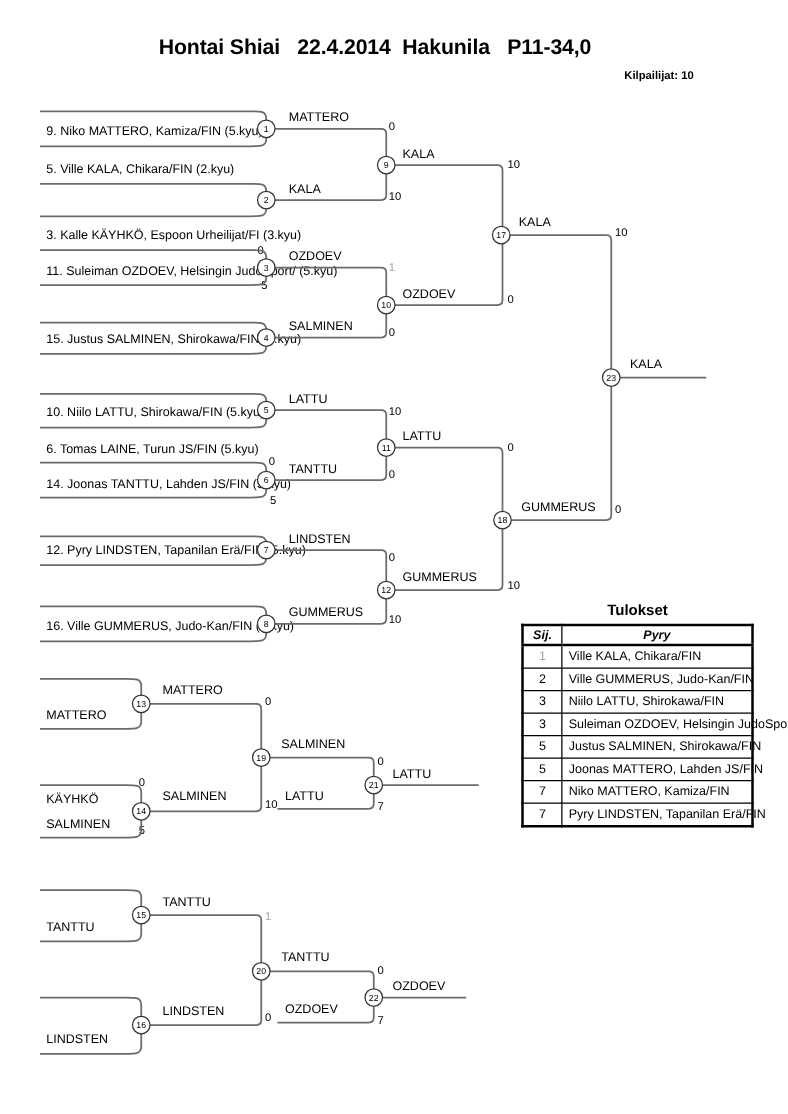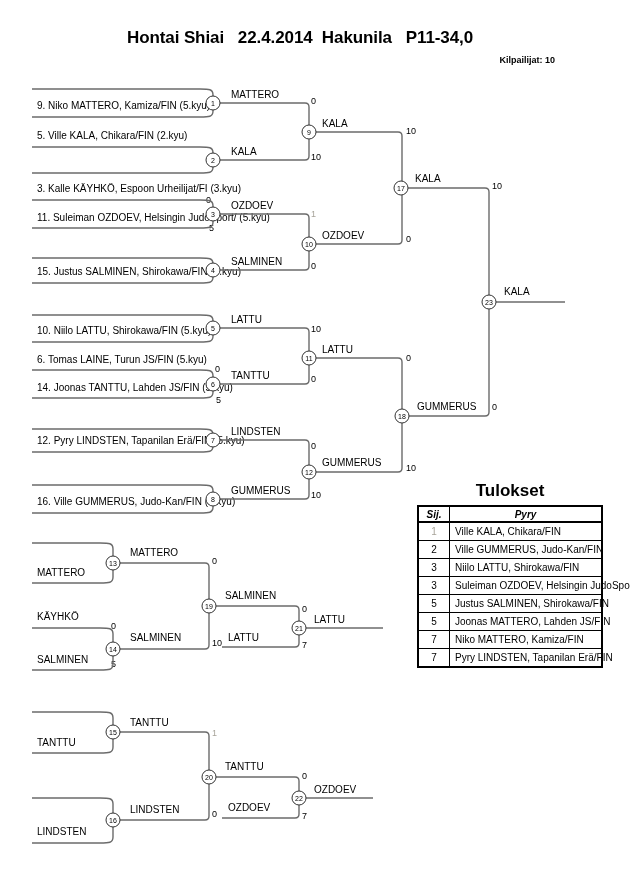--- a/index.html
+++ b/index.html
@@ -16,21 +16,21 @@
   }
   #labels{position:absolute;left:0;top:0;width:630px;height:891px;z-index:1;}
   #bracket-svg{position:absolute;left:0;top:0;z-index:2;pointer-events:none;}
   .lbl{position:absolute;white-space:pre;line-height:1;}
   .name{font-size:10px;}
   .win{font-size:10px;}
   .feed{font-size:10px;}
   .score{font-size:9px;}
   .faint{color:#a8a49a;}
   .results{position:absolute;left:417px;top:481px;width:186px;z-index:3;}
-  .results-title{font-size:17px;font-weight:bold;text-align:center;margin:0 0 4px 0;}
+  .results-title{font-size:12px;font-weight:bold;text-align:center;margin:0 0 4px 0;}
   .results table{border-collapse:collapse;table-layout:fixed;width:186px;border:2px solid #000;}
   .results th,.results td{font-size:10px;padding:0;}
   .results thead th{font-weight:bold;height:14px;border:1px solid #000;border-bottom:2px solid #000;text-align:center;font-style:italic;}
   .results th.c-rank{width:30px;}
   .results td{border:1px solid #000;height:17px;}
   .results td.rank{text-align:center;}
   .results td.nm{padding-left:5px;white-space:pre;overflow:visible;}
   .results tbody tr:first-child td.rank{color:#a8a49a;}
 </style>
 </head>
@@ -44,21 +44,21 @@
     <span class="lbl name" style="left: 37px; top: 131px;">5. Ville KALA, Chikara/FIN (2.kyu)</span>
     <span class="lbl name" style="left: 37px; top: 184px;">3. Kalle KÄYHKÖ, Espoon Urheilijat/FI (3.kyu)</span>
     <span class="lbl name" style="left: 37px; top: 213px;">11. Suleiman OZDOEV, Helsingin JudoSport/ (5.kyu)</span>
     <span class="lbl name" style="left: 37px; top: 267px;">15. Justus SALMINEN, Shirokawa/FIN (5.kyu)</span>
     <span class="lbl name" style="left: 37px; top: 326px;">10. Niilo LATTU, Shirokawa/FIN (5.kyu)</span>
     <span class="lbl name" style="left: 37px; top: 355px;">6. Tomas LAINE, Turun JS/FIN (5.kyu)</span>
     <span class="lbl name" style="left: 37px; top: 383px;">14. Joonas TANTTU, Lahden JS/FIN (5.kyu)</span>
     <span class="lbl name" style="left: 37px; top: 436px;">12. Pyry LINDSTEN, Tapanilan Erä/FIN (5.kyu)</span>
     <span class="lbl name" style="left: 37px; top: 497px;">16. Ville GUMMERUS, Judo-Kan/FIN (5.kyu)</span>
     <span class="lbl name" style="left: 37px; top: 568px;">MATTERO</span>
-    <span class="lbl name" style="left: 37px; top: 612px;">KÄYHKÖ</span>
+    <span class="lbl name" style="left: 37px; top: 635px;">KÄYHKÖ</span>
     <span class="lbl name" style="left: 37px; top: 655px;">SALMINEN</span>
     <span class="lbl name" style="left: 37px; top: 738px;">TANTTU</span>
     <span class="lbl name" style="left: 37px; top: 827px;">LINDSTEN</span>
     <span class="lbl win" style="left: 231px; top: 90px;">MATTERO</span>
     <span class="lbl win" style="left: 231px; top: 147px;">KALA</span>
     <span class="lbl win" style="left: 231px; top: 201px;">OZDOEV</span>
     <span class="lbl win" style="left: 231px; top: 257px;">SALMINEN</span>
     <span class="lbl win" style="left: 231px; top: 315px;">LATTU</span>
     <span class="lbl win" style="left: 231px; top: 371px;">TANTTU</span>
     <span class="lbl win" style="left: 231px; top: 427px;">LINDSTEN</span>

